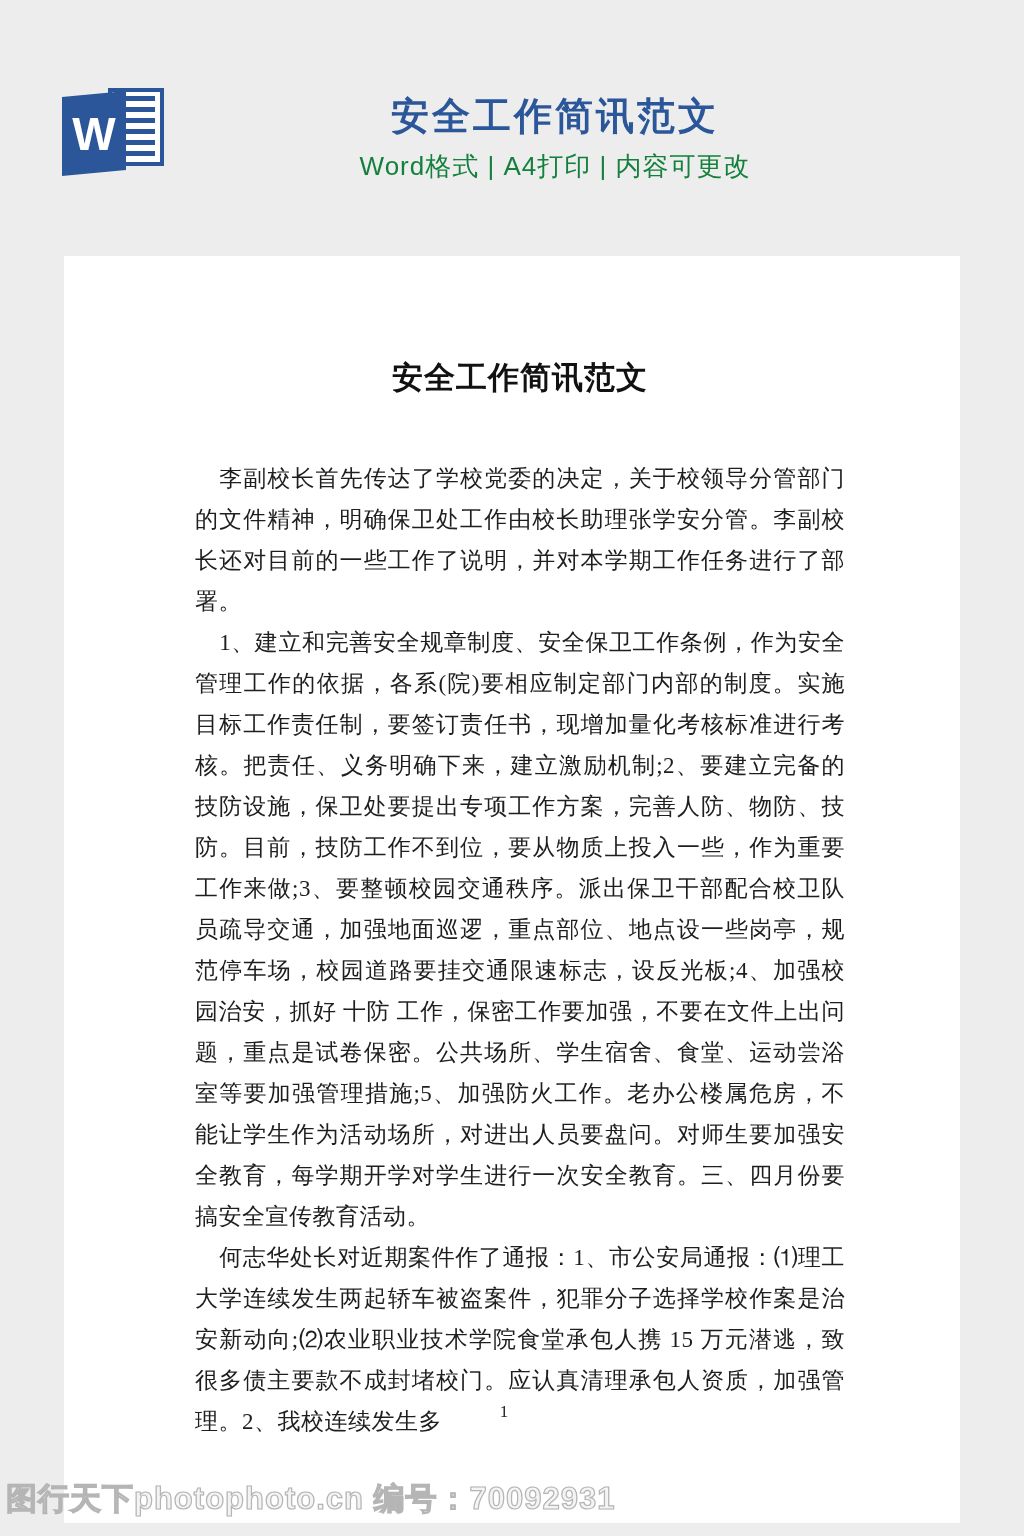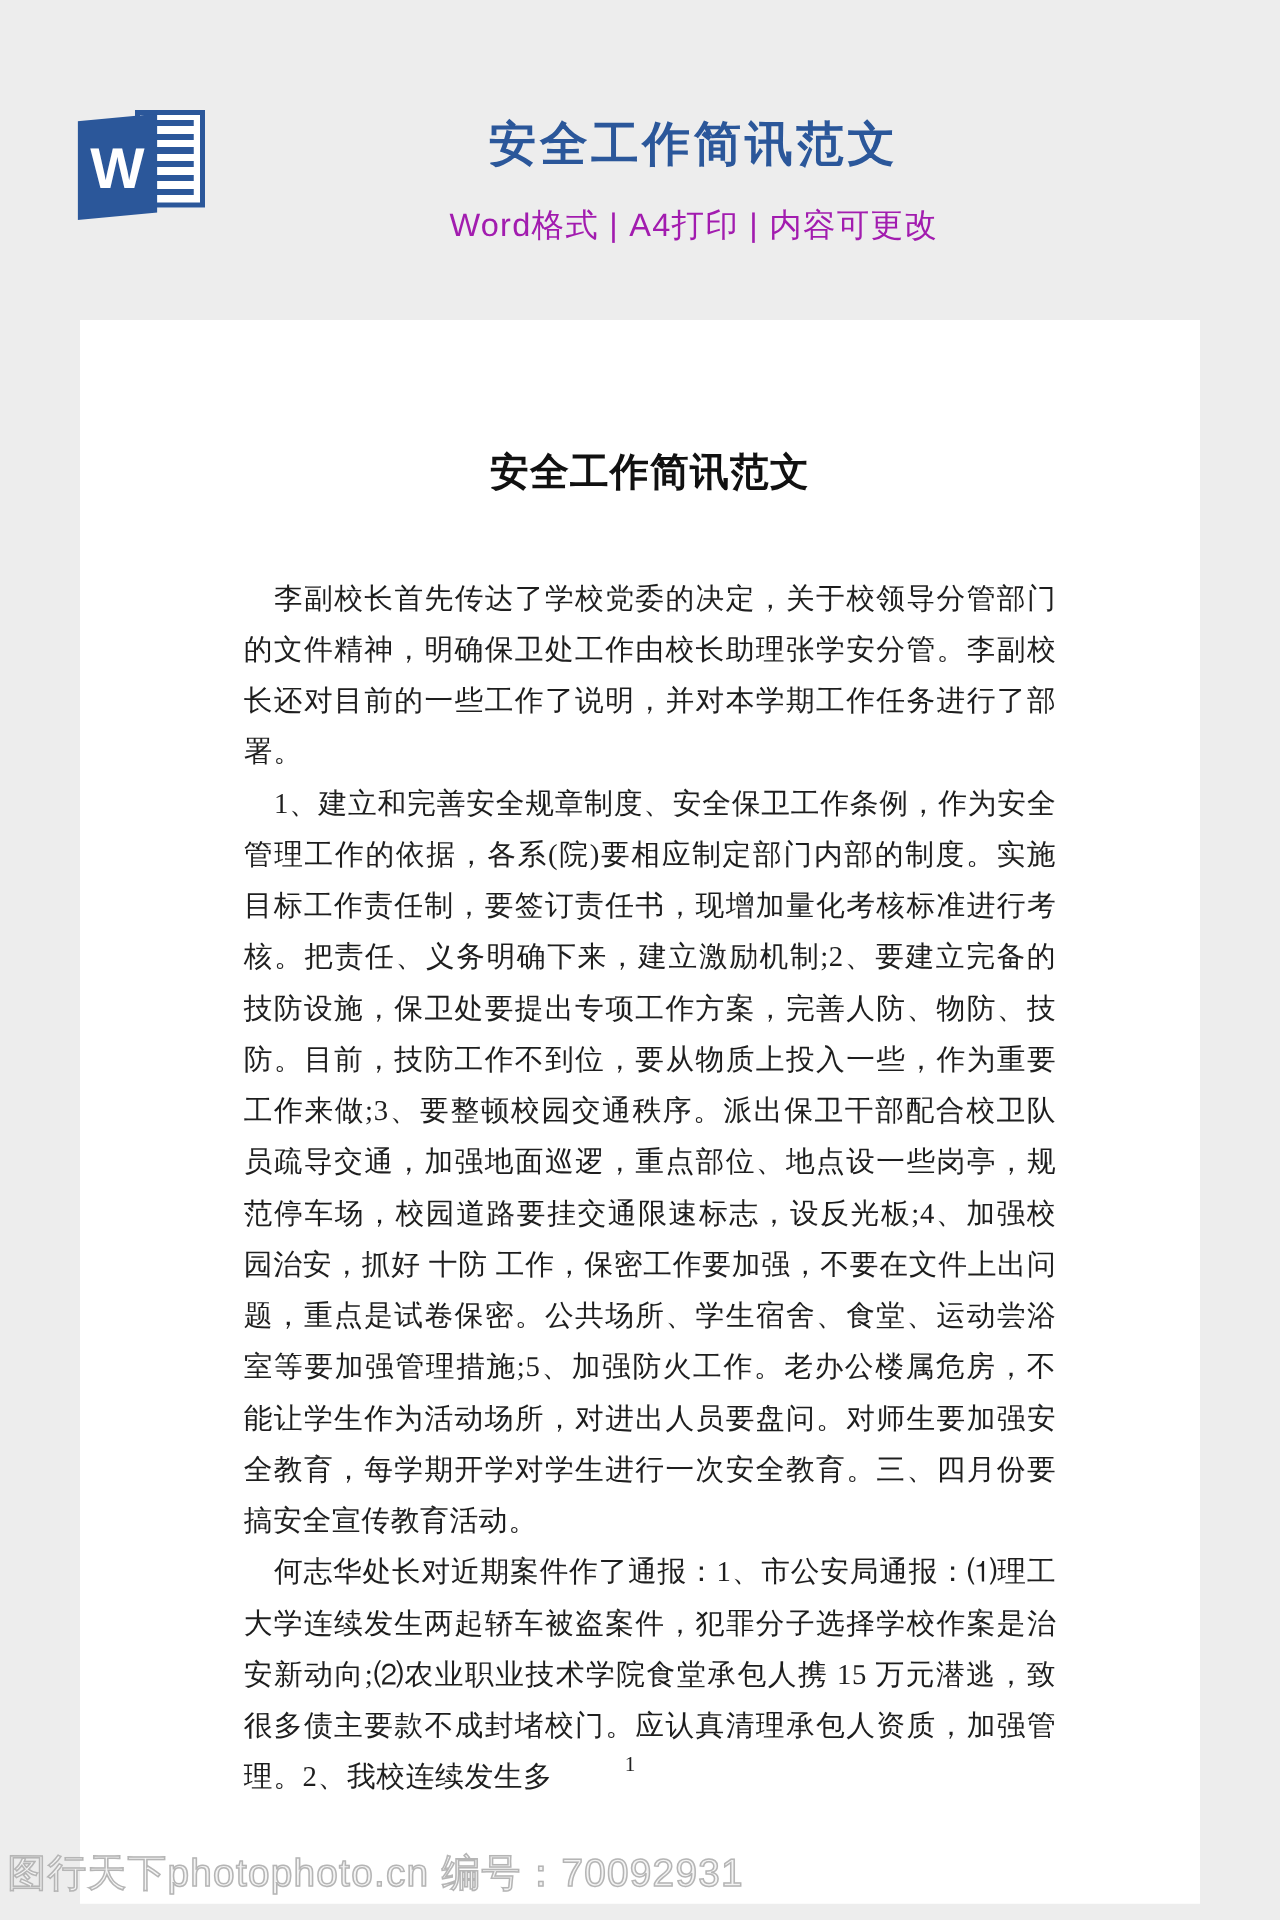--- a/index.html
+++ b/index.html
@@ -33,21 +33,21 @@
     color: #fff; font-weight: bold; font-size: 46px; line-height: 1;
     font-family: "Liberation Sans", sans-serif;
   }
 
   .header-text { position: absolute; left: 86px; right: 0; top: 94px; text-align: center; }
   .header-title {
     color: #2b579a; font-size: 38px; font-weight: bold; letter-spacing: 3px;
     line-height: 44px;
   }
   .header-subtitle {
-    margin-top: 26px; color: #a21caf; font-size: 26px; letter-spacing: 1px;
+    margin-top: 12px; color: #15803d; font-size: 26px; letter-spacing: 1px;
     line-height: 32px;
   }
 
   
   .sheet {
     position: absolute; left: 64px; top: 256px; width: 896px; height: 1267px;
     background: #ffffff; overflow: hidden;
   }
   .doc-content {
     padding: 100px 115px 0 131px;
@@ -64,21 +64,21 @@
   }
   .page-num {
     position: absolute; top: 1146px; left: 0; right: 16px; text-align: center;
     font-family: "Liberation Serif", "DejaVu Serif", serif;
     font-size: 17px; color: #222;
   }
 
   
   .watermark {
     position: absolute; left: 6px; top: 1478px;
-    font-size: 31px; font-weight: normal; letter-spacing: 1px;
+    font-size: 31px; font-weight: bold; letter-spacing: 1px;
     color: #f4f4f4;
     -webkit-text-stroke: 1.2px #b5b5b5;
     text-shadow: 0 0 1px #c0c0c0;
     white-space: nowrap;
   }
 </style>
 </head>
 <body>
 
 <div class="header">

